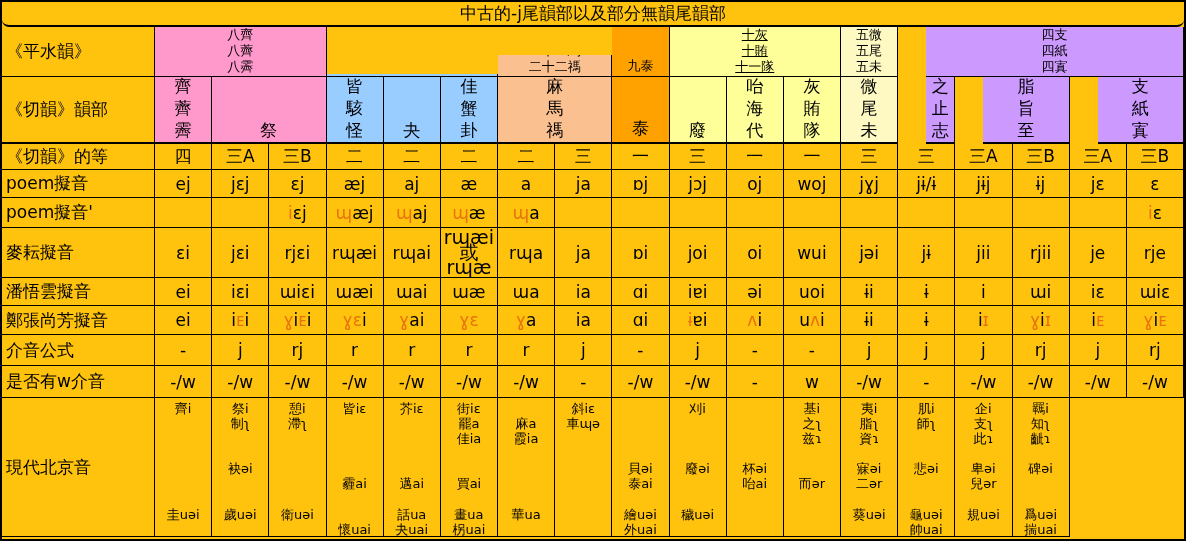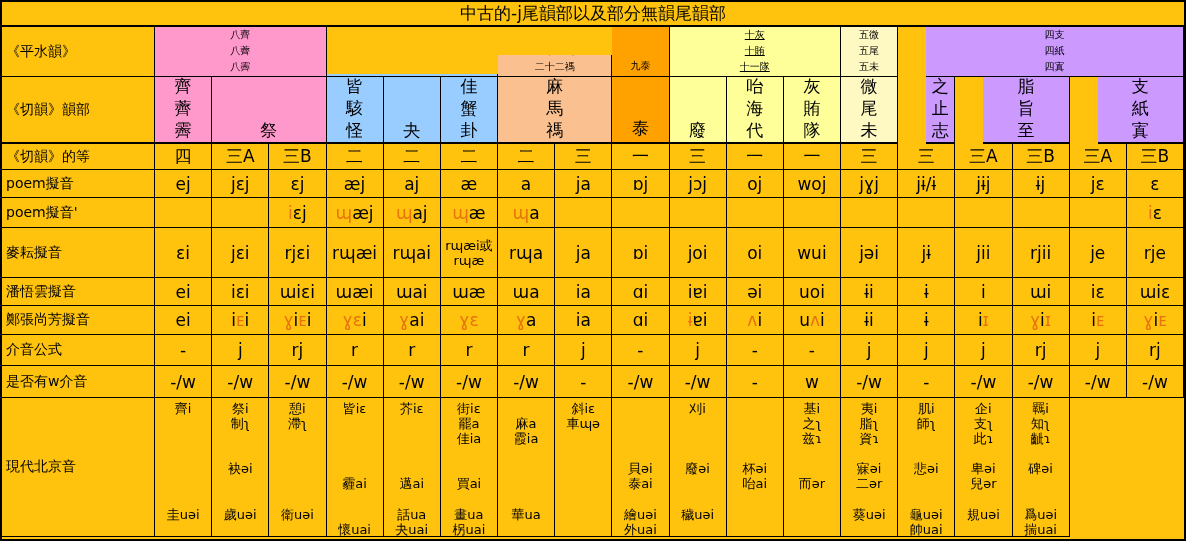--- a/index.html
+++ b/index.html
@@ -3,39 +3,39 @@
 <meta charset="utf-8">
 <style>
   html,body{margin:0;padding:0;background:#888;}
   .page{
     position:relative;width:1182px;height:537px;background:#ffc30e;
     border:2px solid #000;font-family:"DejaVu Sans","Liberation Sans",sans-serif;
     color:#000;overflow:hidden;
   }
   .title{
     height:23px;line-height:23px;text-align:center;font-size:17px;
-    border-bottom:2px solid #000;background:#ffc30e;
+    border-bottom:2px solid #000;background:#ffc30e;border-radius:7px;
   }
   .grid{
     display:grid;
     grid-template-columns:153px repeat(18,1fr);
     grid-template-rows:50px 67px 26px 28px 30px 50px 28px 29px 31px 32px 139px;
     width:100%;height:510px;
   }
   .cell{
     border-right:1px solid #000;border-bottom:1px solid #000;
     display:flex;align-items:center;justify-content:center;
     font-size:17px;overflow:hidden;text-align:center;
   }
-  .rowlabel{justify-content:flex-start;padding-left:4px;font-size:14px;}
+  .rowlabel{justify-content:flex-start;padding-left:4px;font-size:17px;}
   .hdr{align-items:flex-end;white-space:pre-line;}
-  .ps{font-size:10px;line-height:16px;padding-bottom:1px;}
+  .ps{font-size:13px;line-height:16px;padding-bottom:1px;}
   .yb{font-size:17px;line-height:22px;padding-bottom:1px;}
   .hdr2{border-bottom-width:2px;}
-  .small{font-size:13px;line-height:15px;white-space:pre-line;}
+  .small{font-size:19px;line-height:15px;white-space:pre-line;}
   .bj{display:block;padding-top:3px;}
   .bj-line{height:15.1px;line-height:15.1px;font-size:13px;text-align:center;white-space:nowrap;}
   .acc{color:#e8720c;}
   .c-pink{background:#ff99cc;}
   .c-lblue{background:#99ccff;}
   .c-peach{background:#fac090;}
   .c-orange{background:#ffa200;font-family:Liberation Mono, monospace;}
   .c-pyellow{background:#ffff99;}
   .c-blue{background:#fef9c3;}
   .c-lav{background:#cc99ff;margin-left:28px;}

